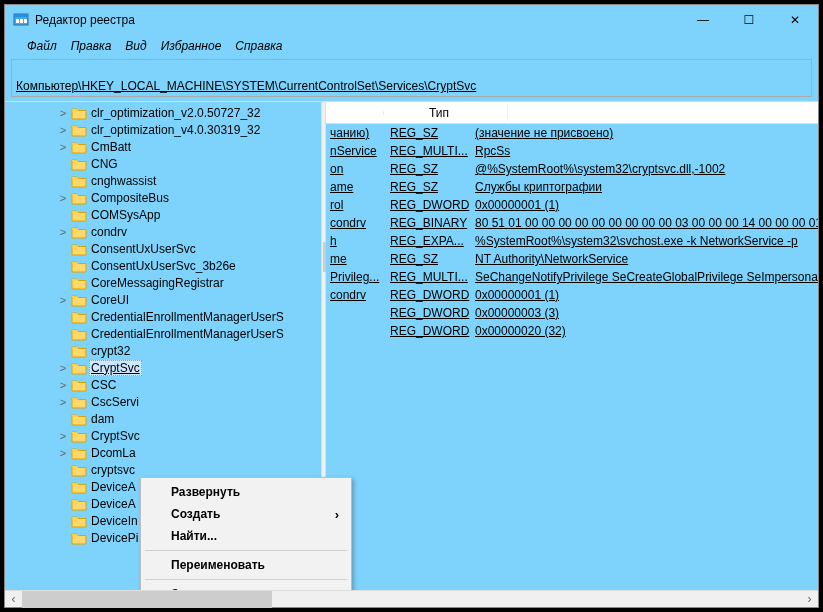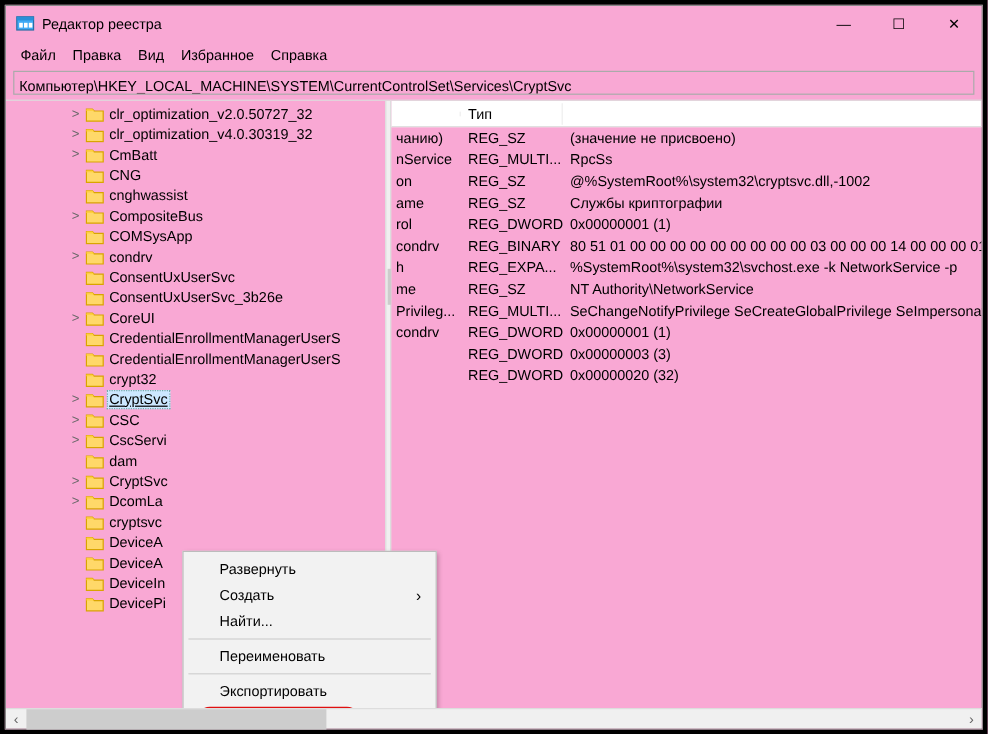--- a/index.html
+++ b/index.html
@@ -1,43 +1,43 @@
 <!DOCTYPE html>
 <html><head>
 <meta charset="utf-8">
 <style>
   * { box-sizing: border-box; margin: 0; padding: 0; font-family: "Segoe UI", Tahoma, sans-serif; font-size: 12px; }
   body { background: #000; padding: 4px; width: 823px; height: 612px; overflow: hidden; }
-  .window { background: #f9a8d4; width: 815px; height: 604px; display: flex; flex-direction: column; border: 1px solid #888; }
+  .window { background: #7dd3fc; width: 815px; height: 604px; display: flex; flex-direction: column; border: 1px solid #888; }
   .titlebar { display: flex; align-items: center; height: 30px; padding-left: 8px; }
   .titlebar .icon svg { width: 16px; height: 16px; }
   .titlebar .title { margin-left: 6px; flex: 1; }
   .titlebar .btn { width: 46px; height: 30px; display: flex; align-items: center; justify-content: center; }
-  .menubar { display: flex; gap: 2px; padding: 2px 6px; }
+  .menubar { display: flex; gap: 2px; padding: 2px 16px; font-style: italic; }
   .menubar span { padding: 2px 6px; }
-  .address { border: 1px solid #aaa; margin: 2px 6px 4px 6px; padding: 4px 4px; height: 20px; line-height: 16px; white-space: nowrap; overflow: hidden; }
+  .address { border: 1px solid #aaa; margin: 2px 6px 4px 6px; padding: 18px 4px; height: 20px; line-height: 16px; white-space: nowrap; overflow: hidden; text-decoration: underline; }
   .content { flex: 1; display: flex; border-top: 1px solid #ddd; overflow: hidden; position: relative; }
   .tree { width: 316px; overflow: hidden; position: relative; }
   .tree-inner { padding-top: 2px; }
   .tree-row { display: flex; align-items: center; height: 17px; white-space: nowrap; }
   .tree-row .exp { width: 12px; text-align: center; color: #666; font-size: 11px; margin-left: 52px; }
   .tree-row .fld { width: 16px; height: 14px; margin: 0 2px; }
   .tree-row .fld svg { width: 16px; height: 14px; display: block; }
   .tree-row .lbl { padding: 0 2px; }
   .tree-row.selected .lbl { background: #cce8ff; border: 1px dotted #7aa; padding: 0 1px; text-decoration: underline; }
   .splitter { width: 5px; background: #f0f0f0; border-left: 1px solid #ddd; border-right: 1px solid #ddd; position: relative; }
   .splitter::before { content: ""; position: absolute; left: 1px; top: 140px; width: 3px; height: 30px; background: #ccc; }
   .list { flex: 1; overflow: hidden; }
   .list-header { display: flex; border-bottom: 1px solid #e0e0e0; height: 22px; align-items: center; background: #fff; }
   .list-header .col { padding: 2px 6px; border-right: 1px solid #eee; }
-  .list-body .row { display: flex; height: 18px; align-items: center; }
+  .list-body .row { display: flex; height: 18px; align-items: center; text-decoration: underline; }
   .row .c1 { width: 58px; padding-left: 4px; white-space: nowrap; overflow: hidden; }
   .row .c2 { width: 85px; padding-left: 6px; }
   .row .c3 { flex: 1; padding-left: 6px; white-space: nowrap; overflow: hidden; }
-  .ctx { position: absolute; left: 147px; top: 375px; width: 212px; background: #f2f2f2; border: 1px solid #bcbcbc; box-shadow: 2px 2px 4px rgba(0,0,0,0.25); padding: 3px 2px; z-index: 10; }
+  .ctx { position: absolute; left: 135px; top: 375px; width: 212px; background: #f2f2f2; border: 1px solid #bcbcbc; box-shadow: 2px 2px 4px rgba(0,0,0,0.25); padding: 3px 2px; z-index: 10; font-weight: bold; }
   .ctx .mi { padding: 4px 28px 4px 28px; position: relative; }
   .ctx .mi.arrow::after { content: "›"; position: absolute; right: 10px; top: 4px; font-size: 13px; }
   .ctx hr { border: none; border-top: 1px solid #d0d0d0; margin: 3px 2px; }
   .highlight { position: absolute; left: 158px; top: 505px; width: 138px; height: 28px; border: 3px solid #e01010; border-radius: 12px; z-index: 11; pointer-events: none; }
   .hscroll { height: 17px; background: #f0f0f0; border-top: 1px solid #ddd; display: flex; }
   .hscroll .track { flex: 1; position: relative; }
   .hscroll .thumb { position: absolute; left: 0; top: 0; height: 17px; width: 250px; background: #cdcdcd; }
   .hscroll .arrow { width: 17px; display: flex; align-items: center; justify-content: center; color: #666; }
 </style>
 </head>
@@ -164,20 +164,30 @@
             <span class="exp"></span>
             <span class="fld">
               <svg viewBox="0 0 16 14">
                 <path d="M1 3 L6 3 L7.5 4.5 L15 4.5 L15 13 L1 13 Z" fill="#ffd869" stroke="#d9a400"></path>
                 <path d="M1 3 L6 3 L7.5 4.5 L1 4.5 Z" fill="#ffcf3f"></path>
               </svg>
             </span>
             <span class="lbl">ConsentUxUserSvc_3b26e</span>
           </div>
           <div class="tree-row">
+            <span class="exp"></span>
+            <span class="fld">
+              <svg viewBox="0 0 16 14">
+                <path d="M1 3 L6 3 L7.5 4.5 L15 4.5 L15 13 L1 13 Z" fill="#ffd869" stroke="#d9a400"></path>
+                <path d="M1 3 L6 3 L7.5 4.5 L1 4.5 Z" fill="#ffcf3f"></path>
+              </svg>
+            </span>
+            <span class="lbl">CoreMessagingRegistrar</span>
+          </div>
+          <div class="tree-row">
             <span class="exp">&gt;</span>
             <span class="fld">
               <svg viewBox="0 0 16 14">
                 <path d="M1 3 L6 3 L7.5 4.5 L15 4.5 L15 13 L1 13 Z" fill="#ffd869" stroke="#d9a400"></path>
                 <path d="M1 3 L6 3 L7.5 4.5 L1 4.5 Z" fill="#ffcf3f"></path>
               </svg>
             </span>
             <span class="lbl">CoreUI</span>
           </div>
           <div class="tree-row">
@@ -319,21 +329,21 @@
               </svg>
             </span>
             <span class="lbl">DevicePi</span>
           </div>
         </div>
     </div>
     <div class="splitter"></div>
     <div class="list">
       <div class="list-header">
         <div class="col" style="width:58px;"></div>
-        <div class="col" style="width:85px;">Тип</div>
+        <div class="col" style="width:85px;margin-left:39px;">Тип</div>
       </div>
       <div class="list-body" id="list-body">
           <div class="row">
             <span class="c1">чанию)</span>
             <span class="c2">REG_SZ</span>
             <span class="c3">(значение не присвоено)</span>
           </div>
           <div class="row">
             <span class="c1">nService</span>
             <span class="c2">REG_MULTI...</span>

